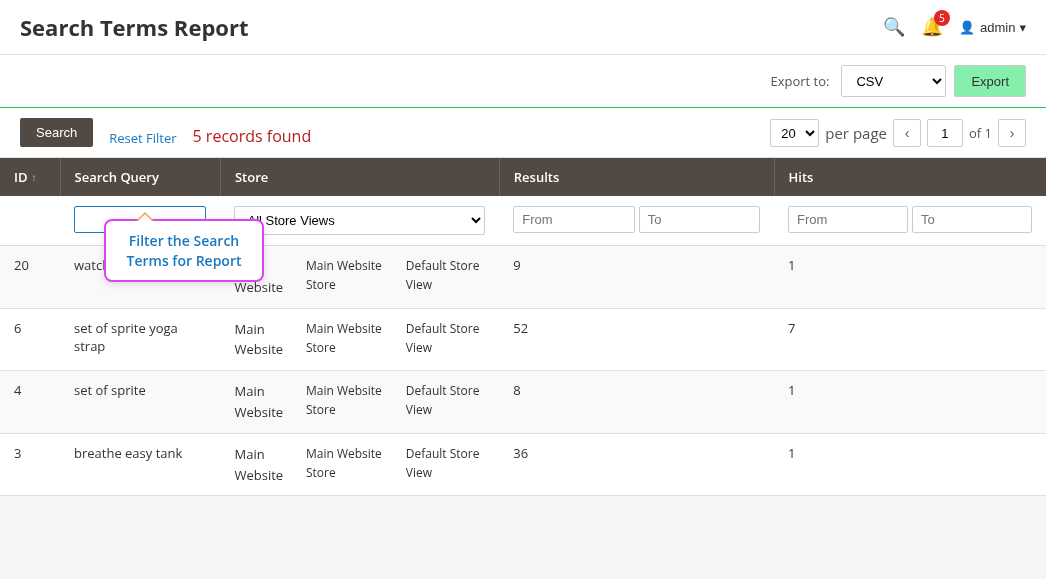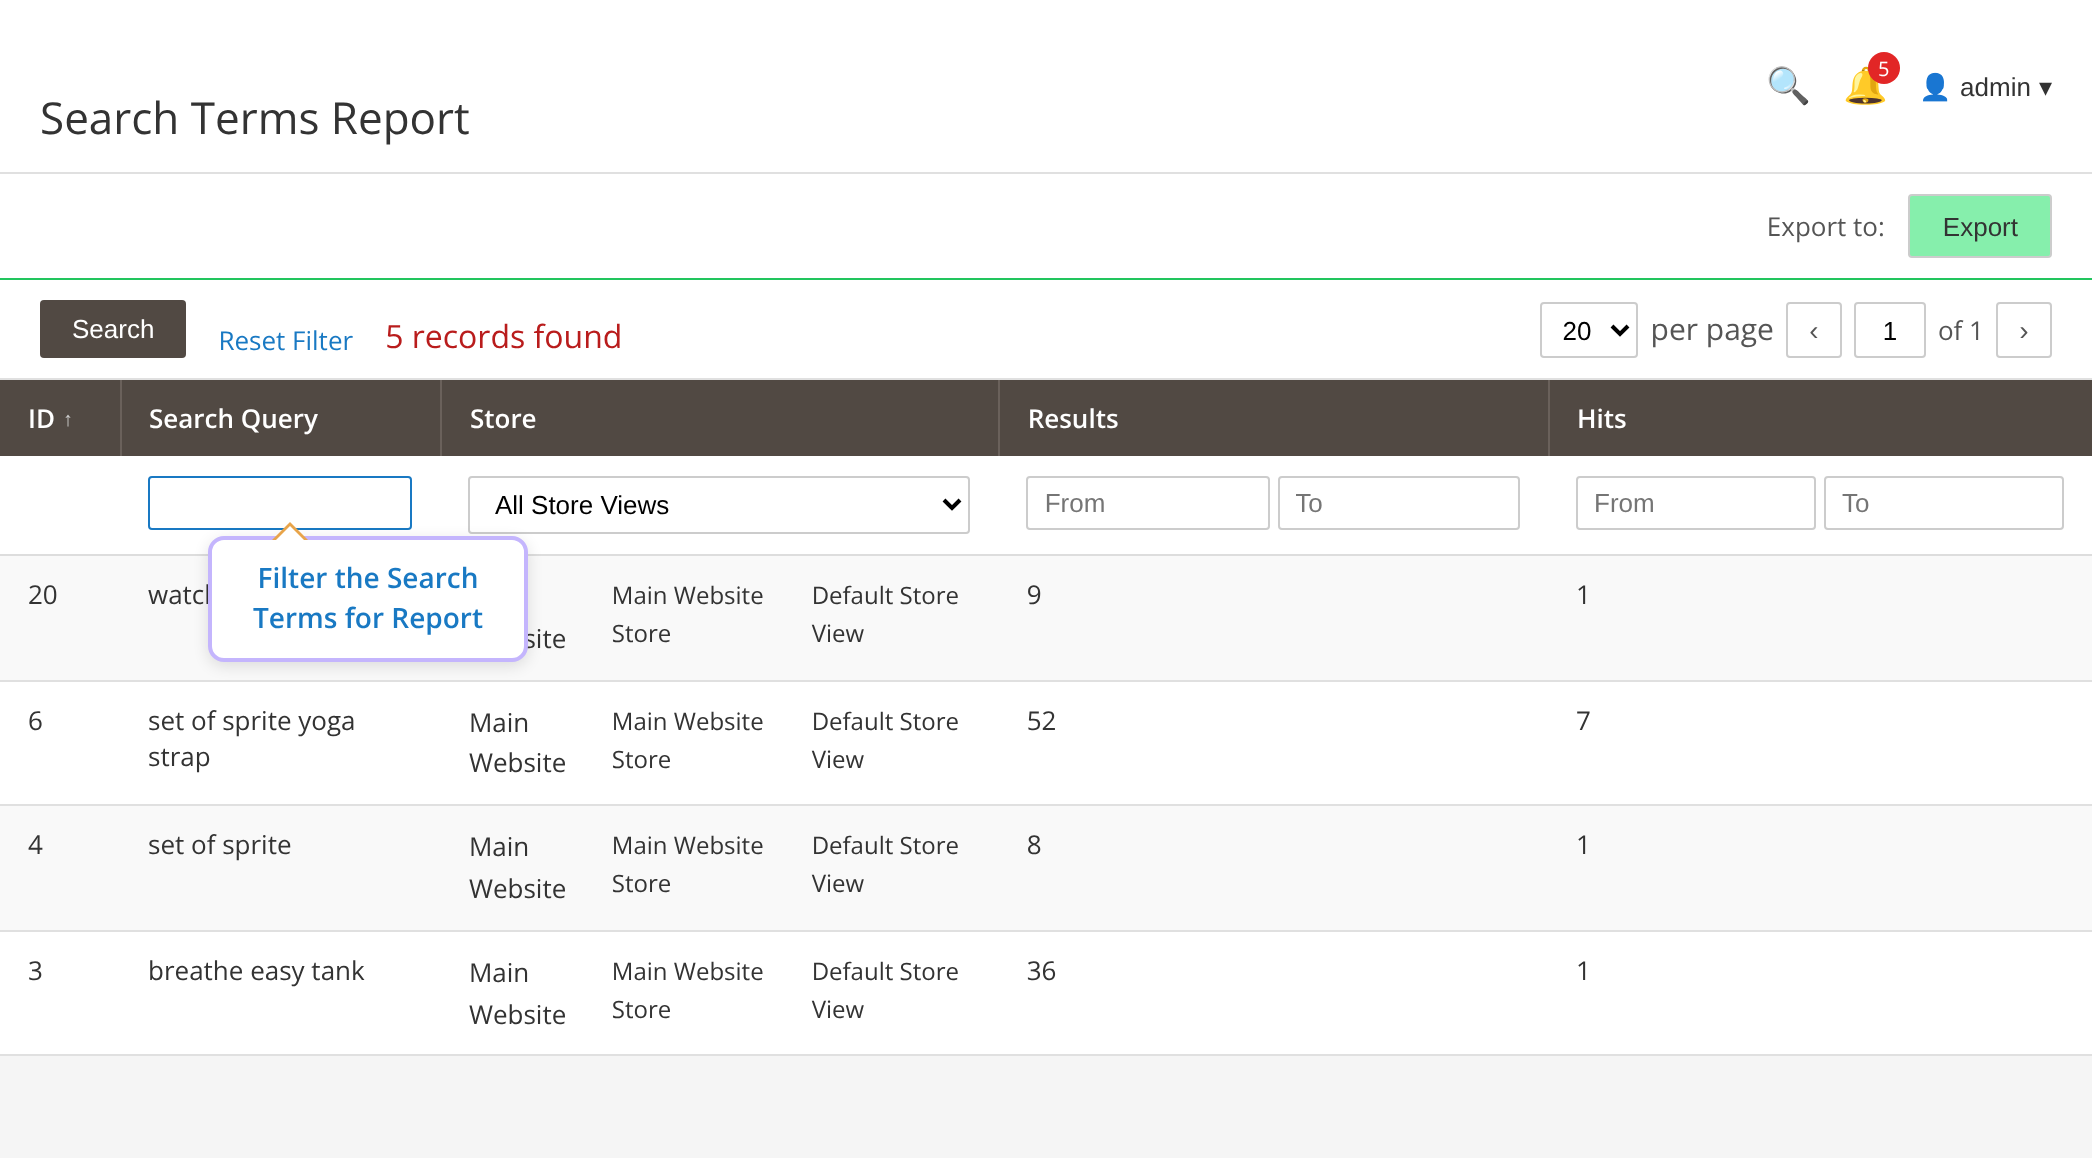--- a/index.html
+++ b/index.html
@@ -2,21 +2,21 @@
 <html><head>
   <meta charset="utf-8">
   <style>
     * { box-sizing: border-box; margin: 0; padding: 0; }
     body { font-family: 'Open Sans', Arial, sans-serif; font-size: 13px; background: #f5f5f5; color: #333; }
 
     .top-header {
       display: flex; align-items: center; justify-content: space-between;
       background: #fff; padding: 12px 20px; border-bottom: 1px solid #e0e0e0;
     }
-    .page-title { font-size: 22px; font-weight: 400; color: #333; margin-top: 32px; }
+    .page-title { font-size: 22px; font-weight: 700; color: #333; }
     .header-icons { display: flex; align-items: center; gap: 16px; }
     .icon-btn { background: none; border: none; cursor: pointer; font-size: 18px; color: #555; }
     .bell-wrap { position: relative; }
     .bell-badge {
       position: absolute; top: -6px; right: -6px;
       background: #e22626; color: #fff; border-radius: 50%;
       font-size: 10px; width: 16px; height: 16px;
       display: flex; align-items: center; justify-content: center;
     }
     .admin-btn { display: flex; align-items: center; gap: 4px; background: none; border: none; cursor: pointer; font-size: 13px; color: #333; }
@@ -95,23 +95,23 @@
 
     .store-info { display: flex; flex-direction: row; line-height: 1.6; }
     .store-main { font-size: 13px; }
     .store-sub { font-size: 12px; padding-left: 8px; }
     .store-subsub { font-size: 12px; padding-left: 16px; }
 
     
     .tooltip-wrap { position: relative; display: inline-block; }
     .callout {
       position: absolute;
-      top: 30px; left: 30px;
+      top: 13px; left: 30px;
       background: #fff;
-      border: 2px solid #c4b5fd;
+      border: 2px solid #d946ef;
       border-radius: 8px;
       padding: 10px 14px;
       font-size: 14px;
       font-weight: 600;
       color: #1979c3;
       text-align: center;
       width: 160px;
       line-height: 1.4;
       z-index: 10;
       box-shadow: 0 2px 8px rgba(0,0,0,0.12);
@@ -147,20 +147,24 @@
     <button class="admin-btn">
       <span>👤</span>
       <span>admin</span>
       <span>▾</span>
     </button>
   </div>
 </div>
 
 <div class="toolbar">
   <span class="export-label">Export to:</span>
+  <select class="export-select">
+    <option>CSV</option>
+    <option>Excel XML</option>
+  </select>
   <button class="export-btn">Export</button>
 </div>
 
 <div class="action-bar">
   <button class="search-btn">Search</button>
   <a class="reset-link">Reset Filter</a>
   <span class="records-found">5 records found</span>
   <div class="pagination">
     <select class="per-page-select">
       <option>20</option>

